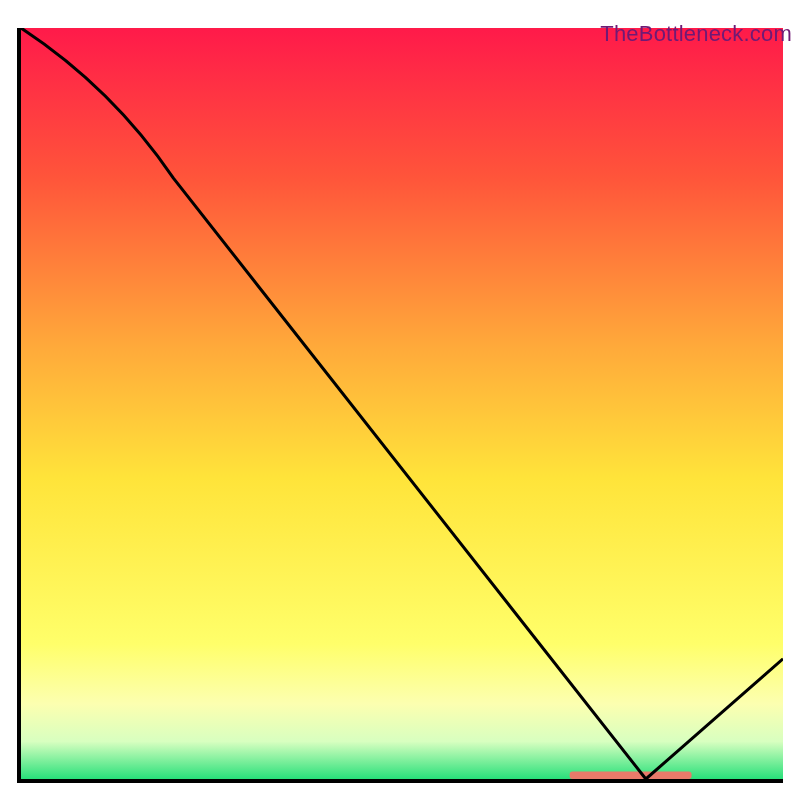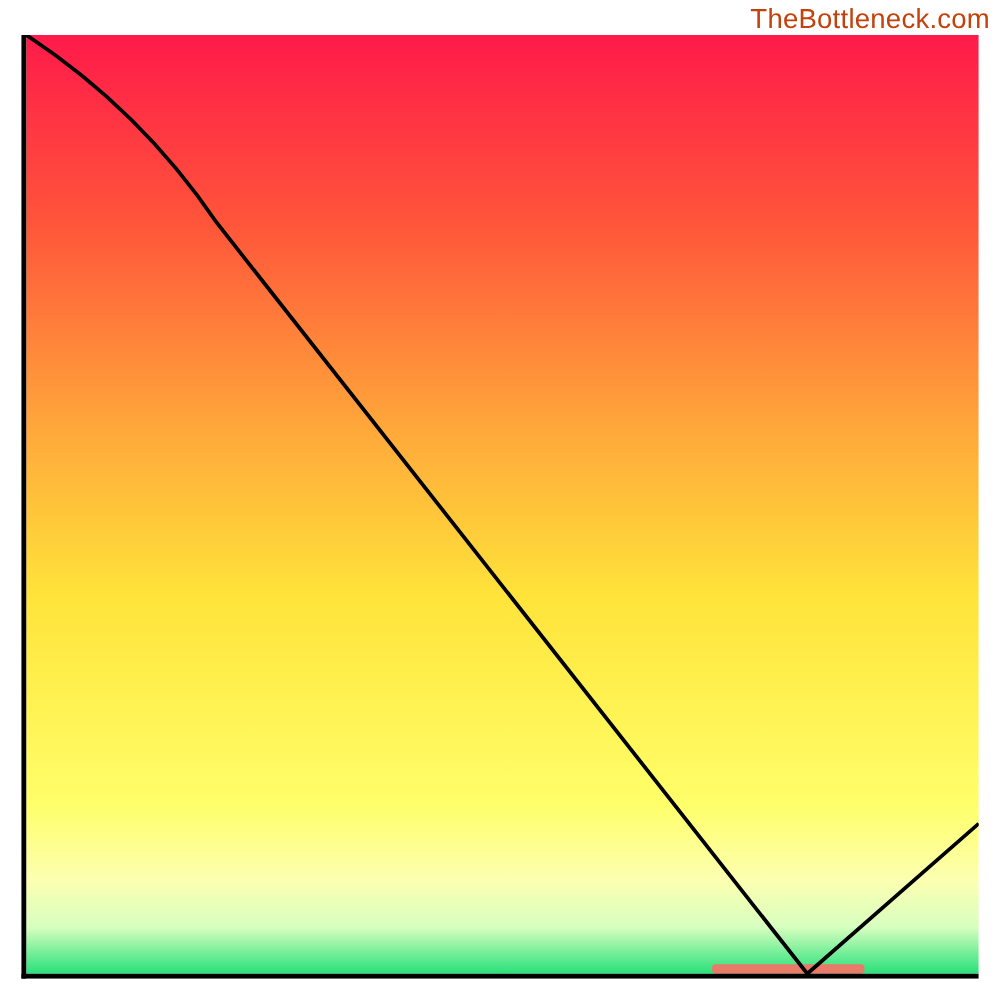--- a/index.html
+++ b/index.html
@@ -11,23 +11,23 @@
     font-family: Arial, Helvetica, sans-serif;
     overflow: hidden;
   }
   .wrap {
     position: relative;
     width: 800px;
     height: 800px;
   }
   .attribution {
     position: absolute;
-    top: 2px;
+    top: 21px;
     right: 8px;
-    color: #c2410c;
+    color: #701a75;
     font-size: 22px;
     font-weight: 500;
     letter-spacing: 0.2px;
     z-index: 3;
   }
   .plot-frame {
     position: absolute;
     left: 17px;
     top: 28px;
     width: 766px;

